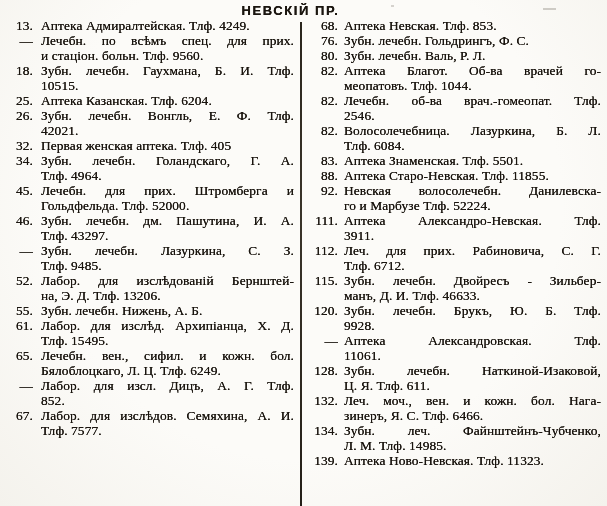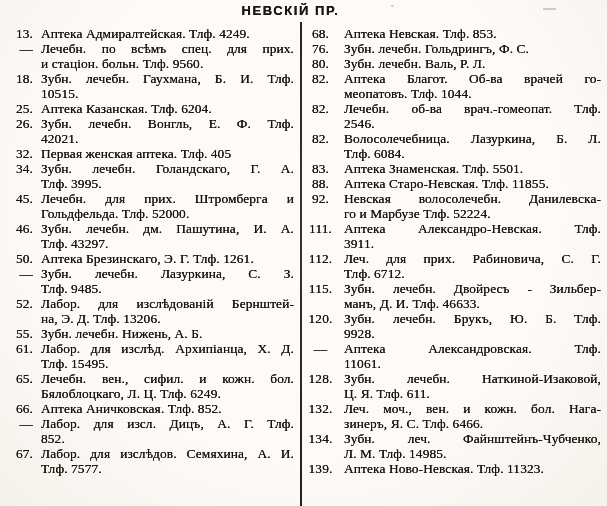--- a/index.html
+++ b/index.html
@@ -19,37 +19,37 @@
   .title {
     text-align:center;
     font-family:"Liberation Sans", sans-serif;
     font-weight:bold;
     font-size:13px;
     letter-spacing:1.6px;
     padding-top:3px;
     padding-right:26px;
     text-shadow:0 0 0.4px #1a150f;
   }
-  .cols { display:flex; margin-top:8px; }
+  .cols { display:flex; margin-top:0; }
   .col { box-sizing:border-box; }
   .col-left  { width:301px; padding:0 7px 0 8px; }
   .col-right { width:306px; padding:0 6px 0 2px; }
   .divider {
     position:absolute; left:300px; top:22px; bottom:0; width:2px;
     background:linear-gradient(#2a251d, #3a342a 40%, #241f18);
   }
   .entry { position:relative; }
   .col-left  .entry { padding-left:33px; }
   .col-right .entry { padding-left:41px; }
   .num {
     position:absolute; left:0; top:0; text-align:right;
     white-space:nowrap;
   }
   .col-left  .num { width:25px; }
-  .col-right .num { width:35px;text-align:center; }
+  .col-right .num { width:35px; }
   .line { text-align:justify; text-align-last:justify; }
   .line.last { text-align-last:left; }
   .artifact { position:absolute; background:#9a958c; }
   .a1 { left:543px; top:8px; width:13px; height:2px; opacity:.45; }
   .a2 { left:391px; top:5px; width:3px; height:2px; opacity:.4; }
 </style>
 </head>
 <body>
 
 <div class="page">
@@ -82,37 +82,33 @@
           <div class="line">Зубн. лечебн. Вонгль, Е. Ф. Тлф.</div>
           <div class="line last">42021.</div>
         </div>
         <div class="entry">
           <span class="num">32.</span>
           <div class="line last">Первая женская аптека. Тлф. 405</div>
         </div>
         <div class="entry">
           <span class="num">34.</span>
           <div class="line">Зубн. лечебн. Голандскаго, Г. А.</div>
-          <div class="line last">Тлф. 3995.</div>
+          <div class="line last">Тлф. 4964.</div>
         </div>
         <div class="entry">
           <span class="num">45.</span>
           <div class="line">Лечебн. для прих. Штромберга и</div>
           <div class="line last">Гольдфельда. Тлф. 52000.</div>
         </div>
         <div class="entry">
           <span class="num">46.</span>
           <div class="line">Зубн. лечебн. дм. Пашутина, И. А.</div>
           <div class="line last">Тлф. 43297.</div>
         </div>
         <div class="entry">
-          <span class="num">50.</span>
-          <div class="line last">Аптека Брезинскаго, Э. Г. Тлф. 1261.</div>
-        </div>
-        <div class="entry">
           <span class="num">—</span>
           <div class="line">Зубн. лечебн. Лазуркина, С. З.</div>
           <div class="line last">Тлф. 9485.</div>
         </div>
         <div class="entry">
           <span class="num">52.</span>
           <div class="line">Лабор. для изслѣдованій Бернштей-</div>
           <div class="line last">на, Э. Д. Тлф. 13206.</div>
         </div>
         <div class="entry">
@@ -121,24 +117,20 @@
         </div>
         <div class="entry">
           <span class="num">61.</span>
           <div class="line">Лабор. для изслѣд. Архипіанца, Х. Д.</div>
           <div class="line last">Тлф. 15495.</div>
         </div>
         <div class="entry">
           <span class="num">65.</span>
           <div class="line">Лечебн. вен., сифил. и кожн. бол.</div>
           <div class="line last">Бялоблоцкаго, Л. Ц. Тлф. 6249.</div>
-        </div>
-        <div class="entry">
-          <span class="num">66.</span>
-          <div class="line last">Аптека Аничковская. Тлф. 852.</div>
         </div>
         <div class="entry">
           <span class="num">—</span>
           <div class="line">Лабор. для изсл. Дицъ, А. Г. Тлф.</div>
           <div class="line last">852.</div>
         </div>
         <div class="entry">
           <span class="num">67.</span>
           <div class="line">Лабор. для изслѣдов. Семяхина, А. И.</div>
           <div class="line last">Тлф. 7577.</div>

